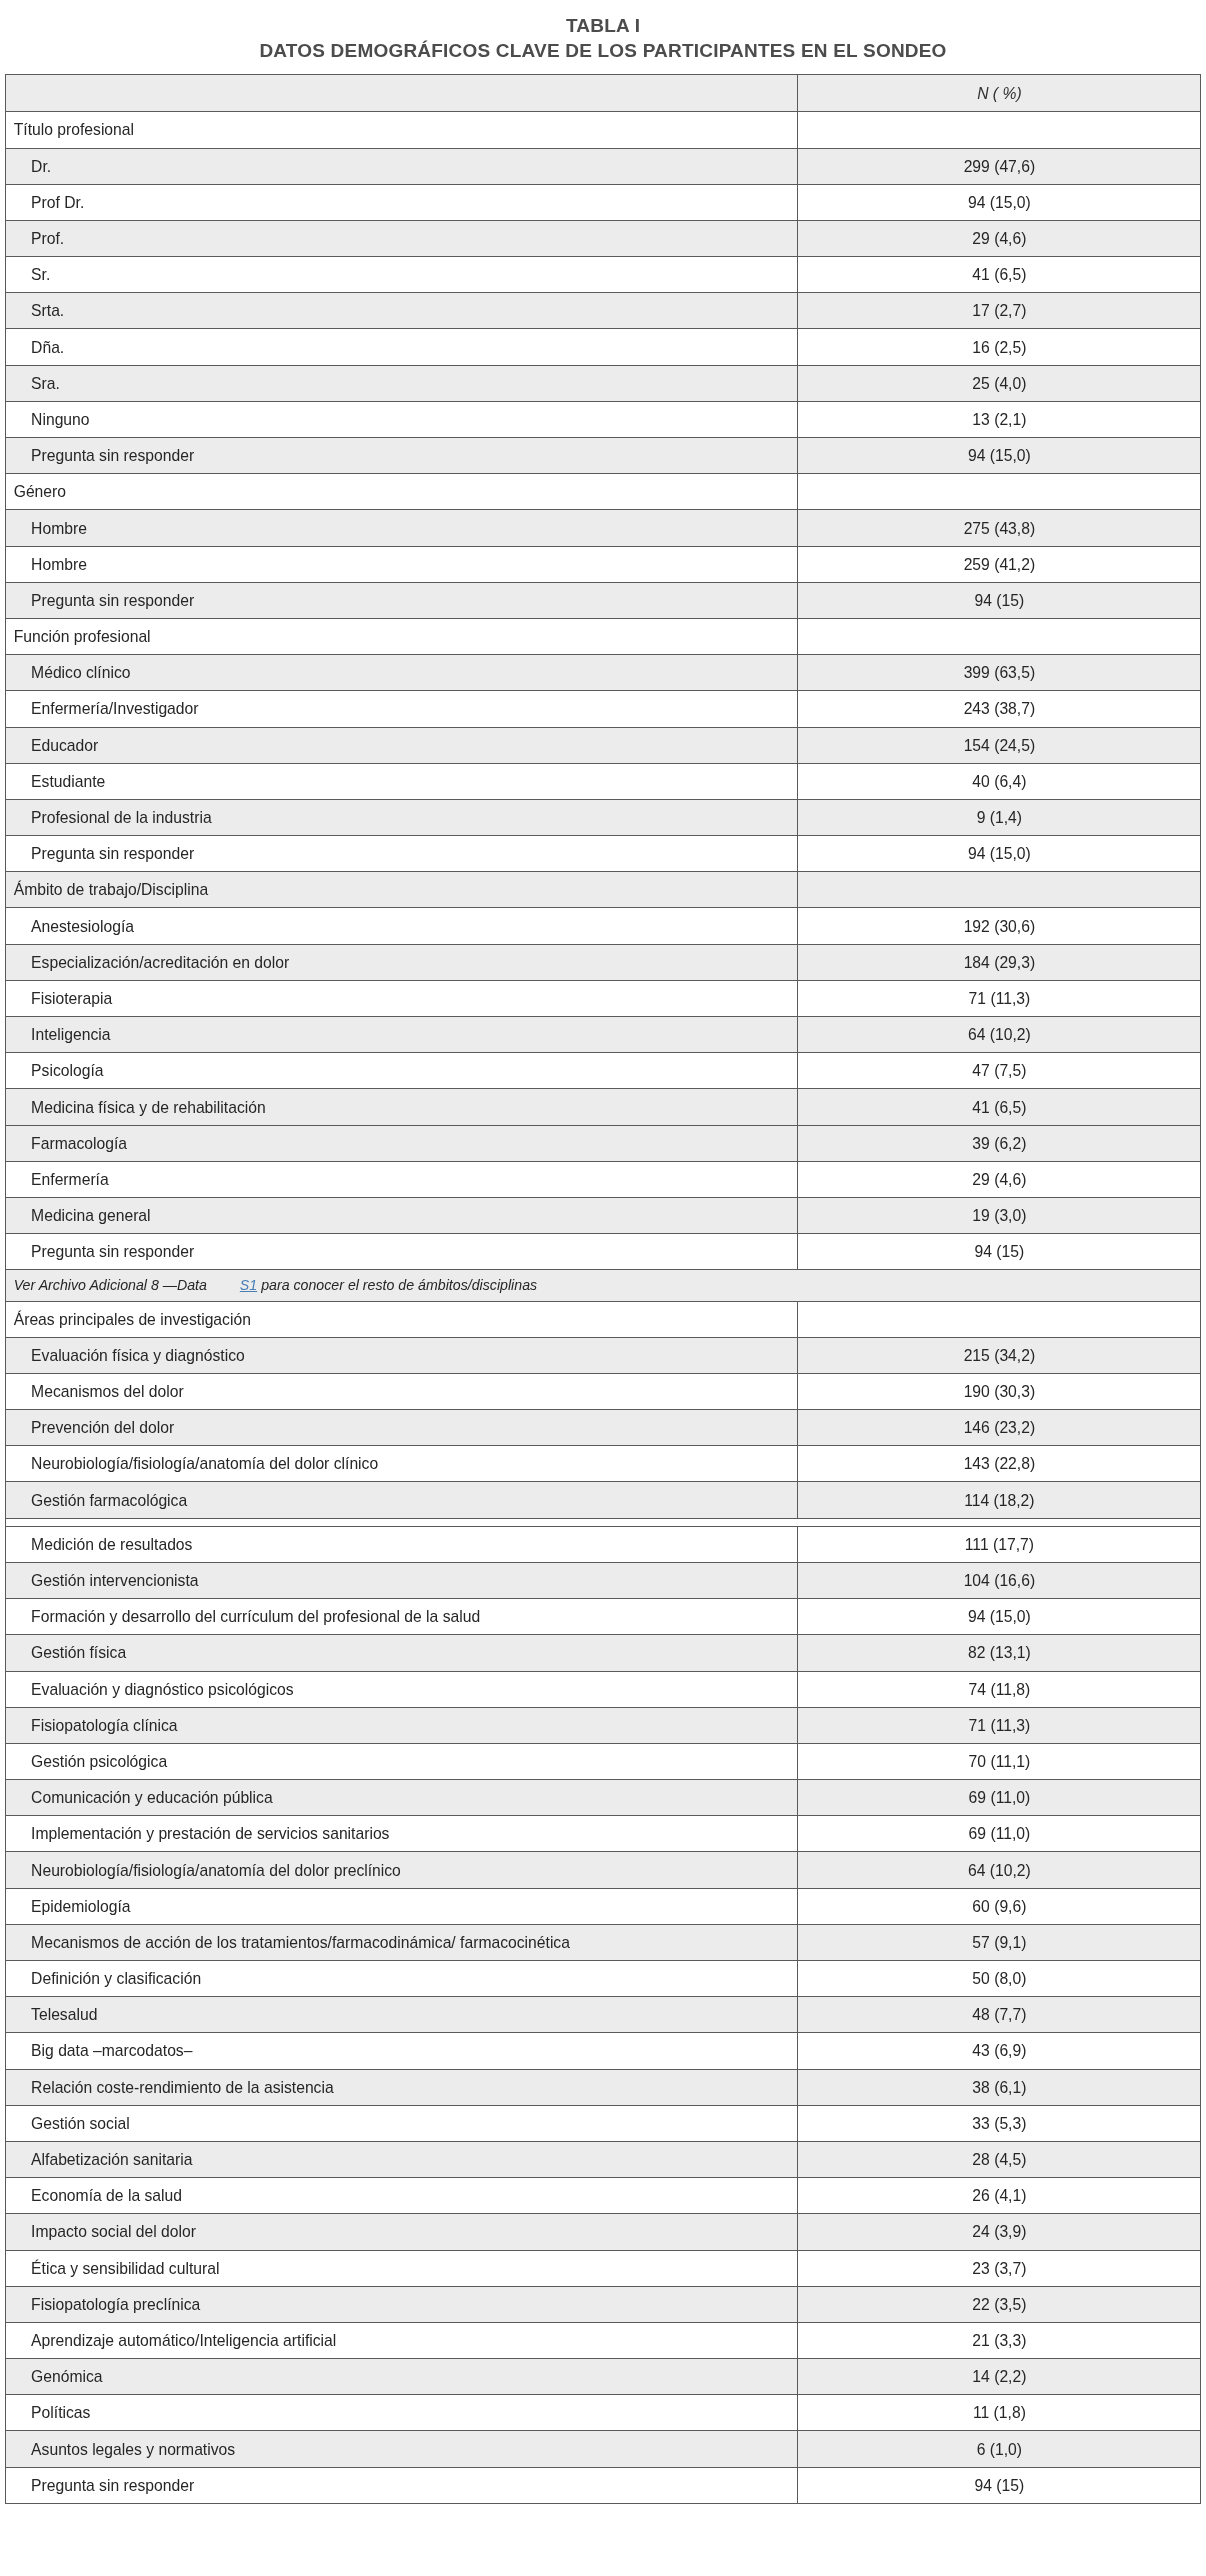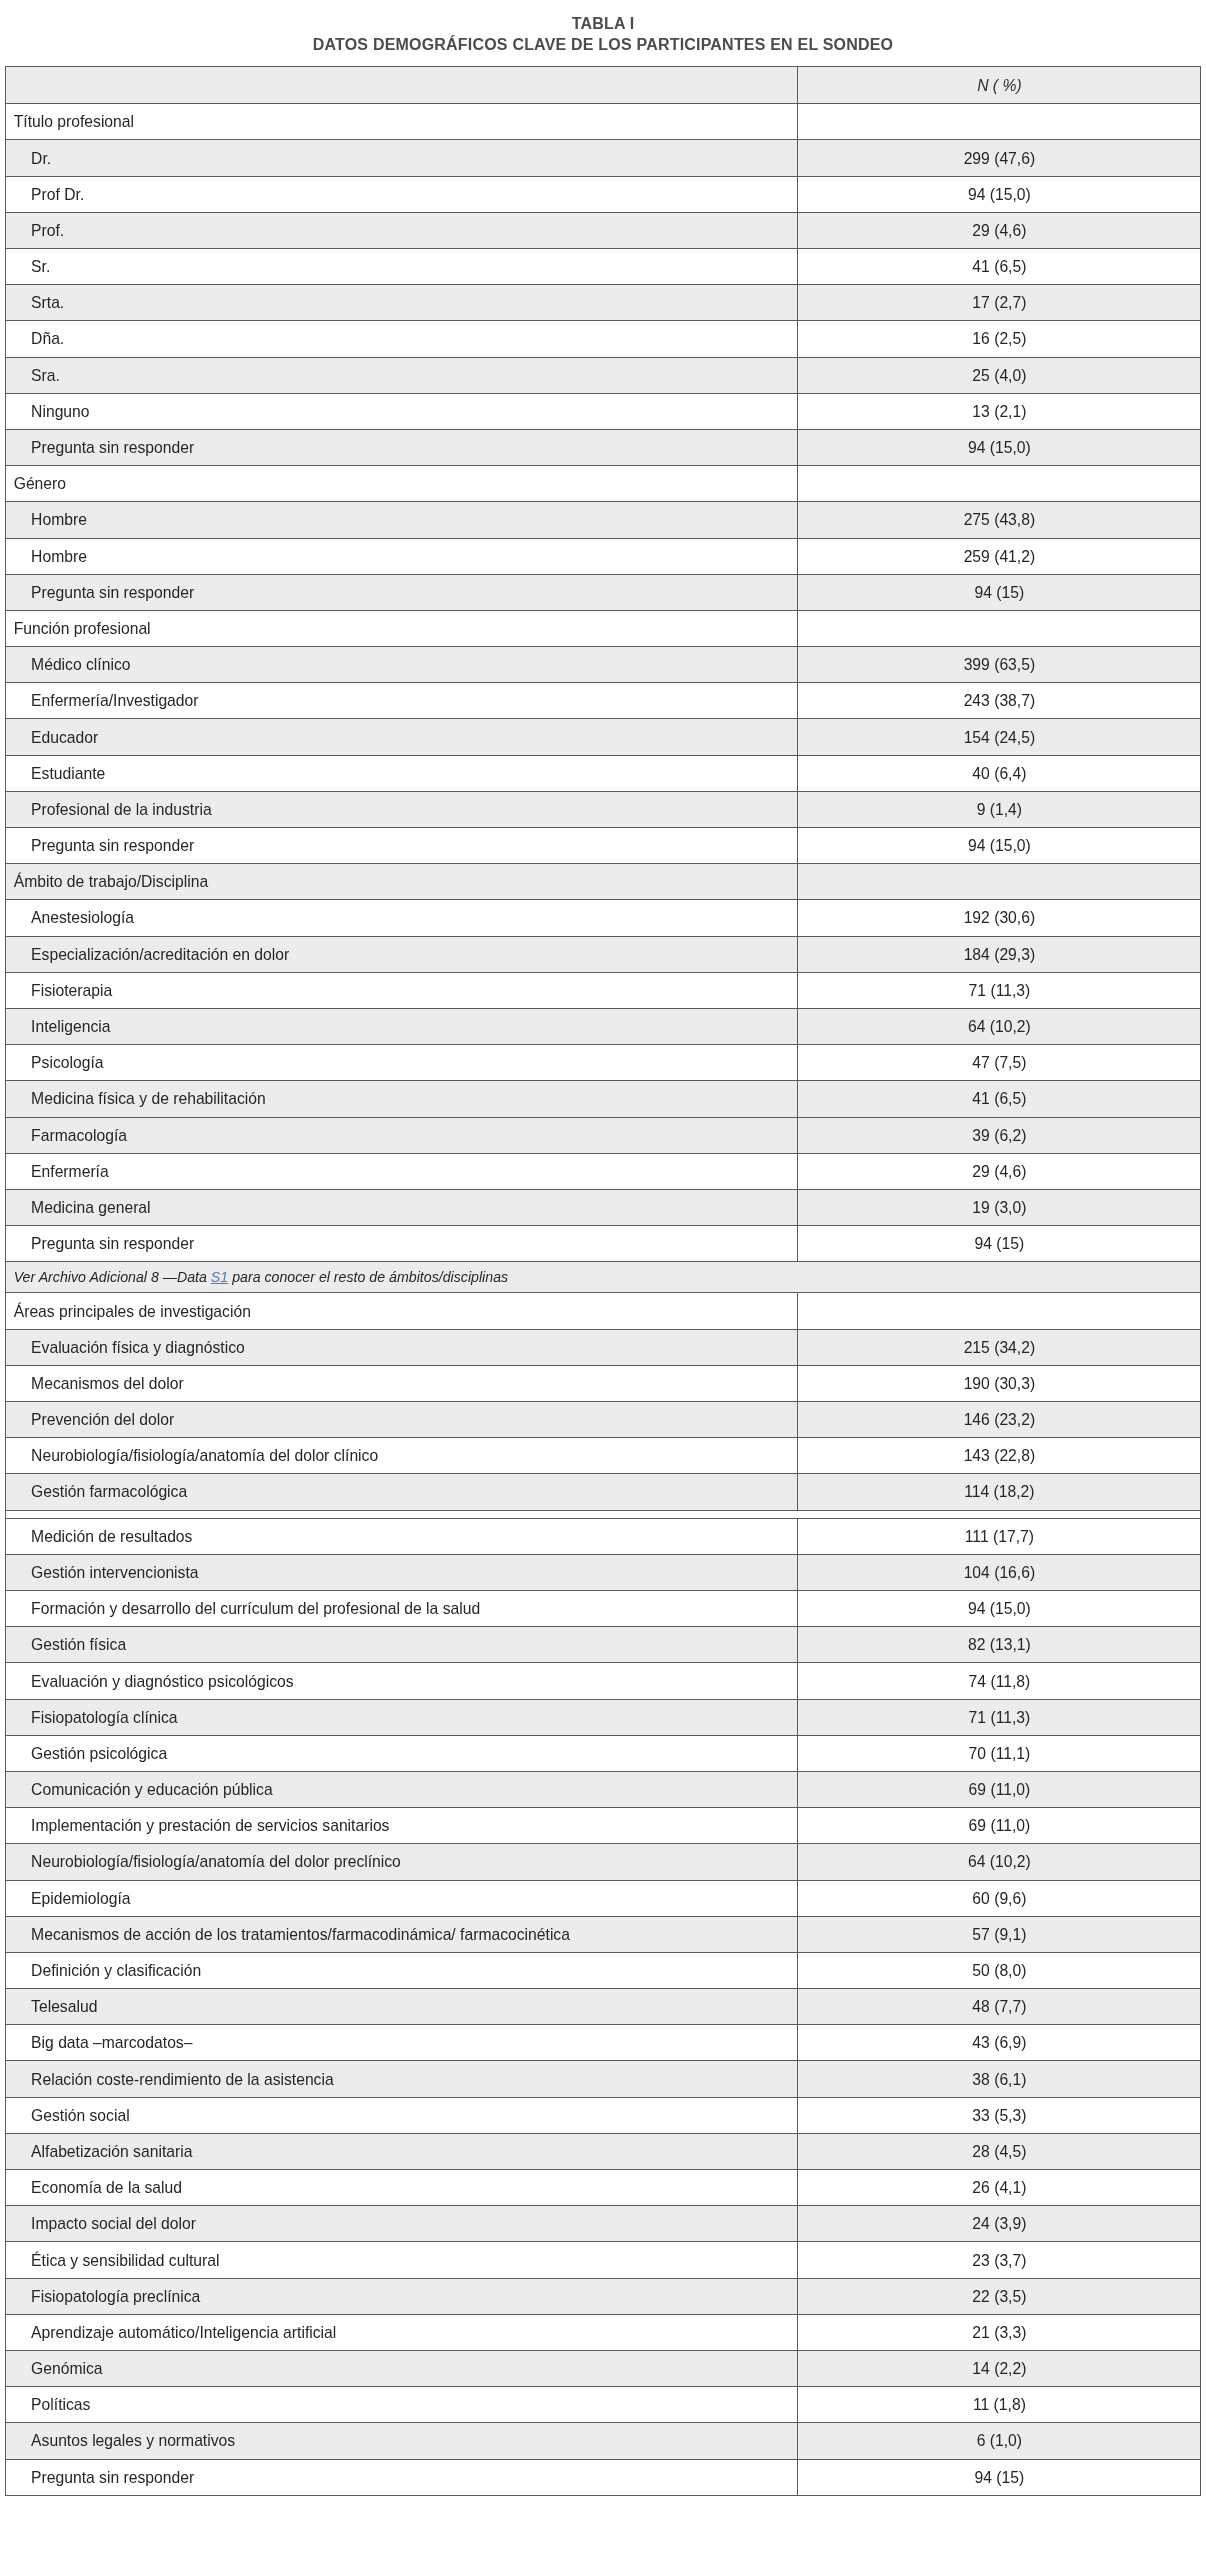--- a/index.html
+++ b/index.html
@@ -14,21 +14,21 @@
   body{
     width:1206px;
     min-height:2576px;
     font-family:"Liberation Sans",sans-serif;
     color:var(--text);
     -webkit-font-smoothing:antialiased;
   }
   .page{padding:10.4px 4.6px 23px;}
   .title-block{text-align:center;margin:2.3px 0 10.4px;}
   .title-line{
-    font-size:16px;
+    font-size:19px;
     font-weight:bold;
     color:var(--heading);
     line-height:1.35;
     letter-spacing:0.2px;
   }
   table.demo{
     width:100%;
     border-collapse:collapse;
     table-layout:fixed;
   }
@@ -51,20 +51,21 @@
   tr.note td{
     font-style:italic;
     font-size:14.2px;
     line-height:17.4px;
     padding:6.4px 8.1px;
   }
   tr.note a{
     color:var(--link);
     text-decoration:underline;
     cursor:pointer;
+    margin-left:29px;
   }
   tr.split td{
     height:8.1px;
     padding:0;
     background:#ffffff;
     border-top:1.2px solid var(--border);
     border-bottom:1.2px solid var(--border);
   }
 </style>
 </head>

